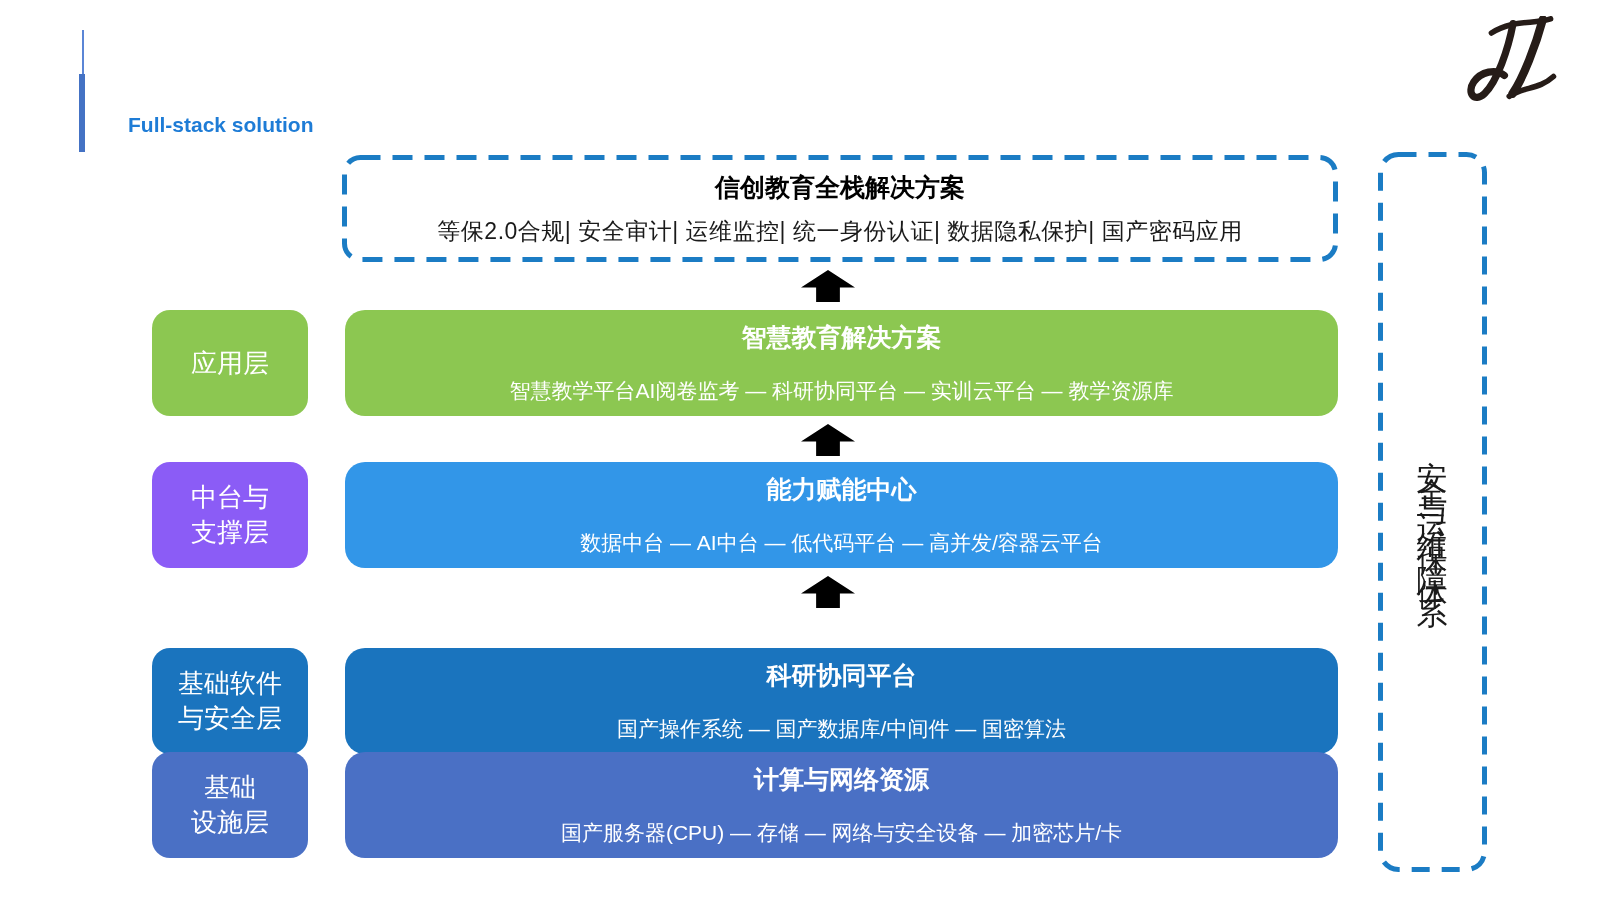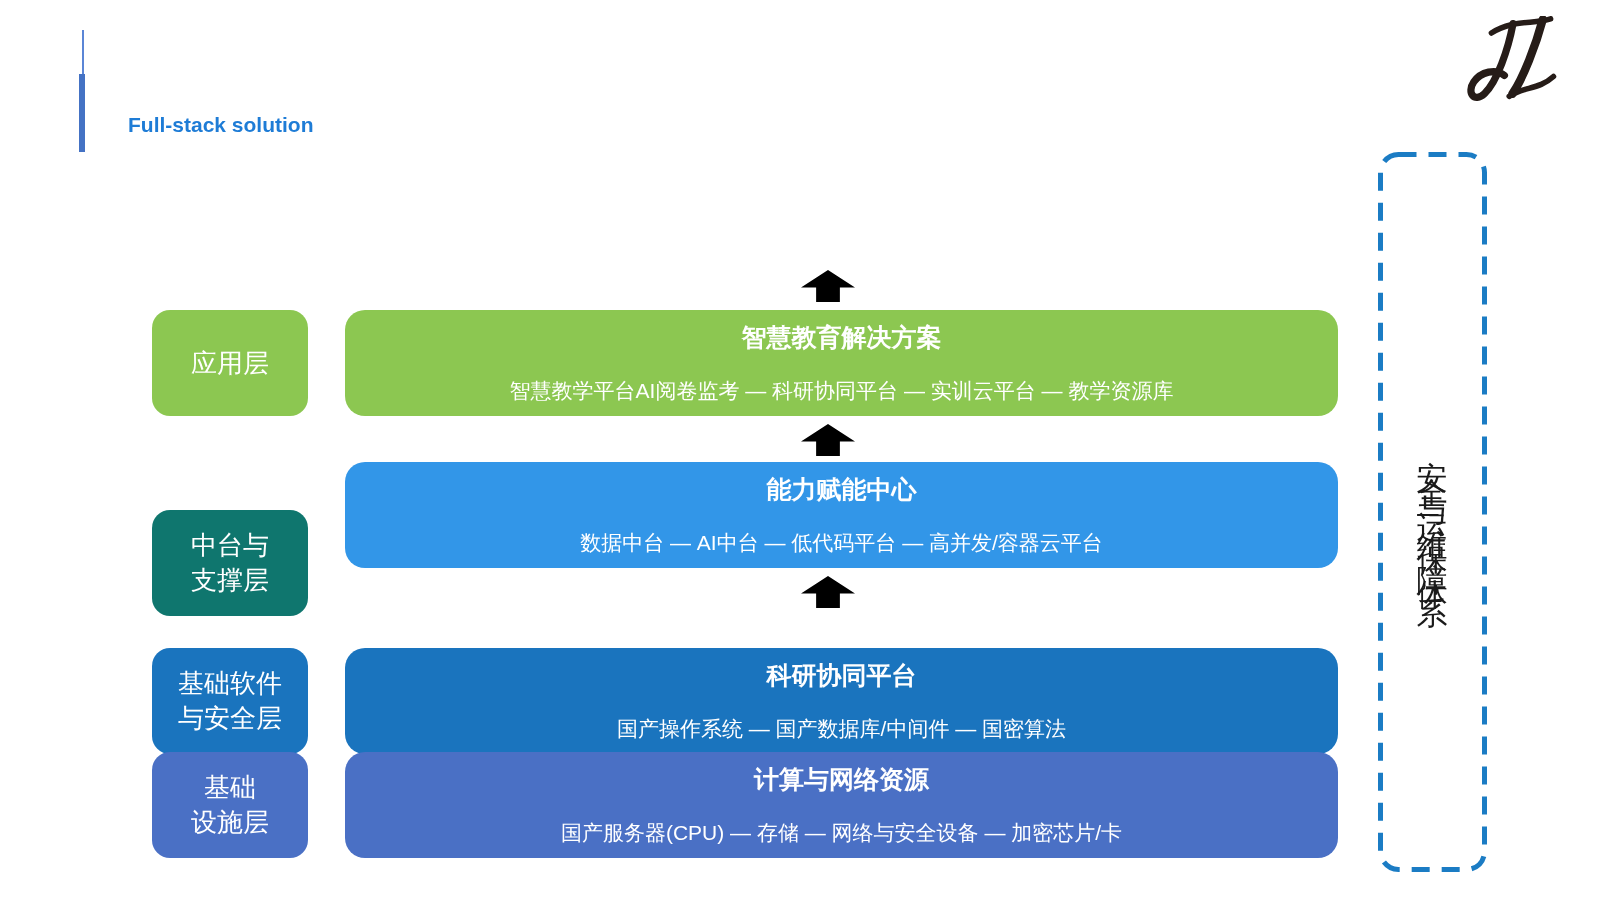--- a/index.html
+++ b/index.html
@@ -89,36 +89,43 @@
     <svg viewBox="0 0 90 84" width="100" height="94">
       <g fill="none" stroke="#261c18" stroke-linecap="round" transform="rotate(-4 45 42)">
         <path d="M32 14 C52 3 70 9 86 5" stroke-width="5"></path>
         <path d="M52 7 C46 30 34 58 22 68 C12 76 6 66 13 57 C20 48 34 46 41 53" stroke-width="6.5"></path>
         <path d="M79 5 C71 28 58 56 47 70" stroke-width="7.5"></path>
         <path d="M44 72 C58 64 71 68 85 57" stroke-width="5"></path>
       </g>
     </svg>
   </div>
 
+  <div class="topbox">
+    <svg class="dash-svg" width="996" height="107">
+      <rect x="2.5" y="2.5" width="991" height="102" rx="16" fill="none" stroke="#1b7cc4" stroke-width="5" stroke-dasharray="20 12"></rect>
+    </svg>
+    <div class="topbox-title">信创教育全栈解决方案</div>
+    <div class="topbox-items">等保2.0合规| 安全审计| 运维监控| 统一身份认证| 数据隐私保护| 国产密码应用</div>
+  </div>
 
   <div class="arrow a1"></div>
   <div class="arrow a2"></div>
   <div class="arrow a3"></div>
   <div class="arrow a4"></div>
 
   <div class="layer-label row0" style="background: rgb(140, 199, 81);">
     <div>应用层</div>
     <div></div>
   </div>
   <div class="layer-box row0" style="background: rgb(140, 199, 81);">
     <div class="layer-title">智慧教育解决方案</div>
     <div class="layer-sub">智慧教学平台AI阅卷监考 — 科研协同平台 — 实训云平台 — 教学资源库</div>
   </div>
 
-  <div class="layer-label row1" style="background: #0f766e; margin-top: 48px;">
+  <div class="layer-label row1" style="background: #8b5cf6;">
     <div>中台与</div>
     <div>支撑层</div>
   </div>
   <div class="layer-box row1" style="background: rgb(50, 150, 232);">
     <div class="layer-title">能力赋能中心</div>
     <div class="layer-sub">数据中台 — AI中台 — 低代码平台 — 高并发/容器云平台</div>
   </div>
 
   <div class="layer-label row2" style="background: rgb(26, 116, 190);">
     <div>基础软件</div>

